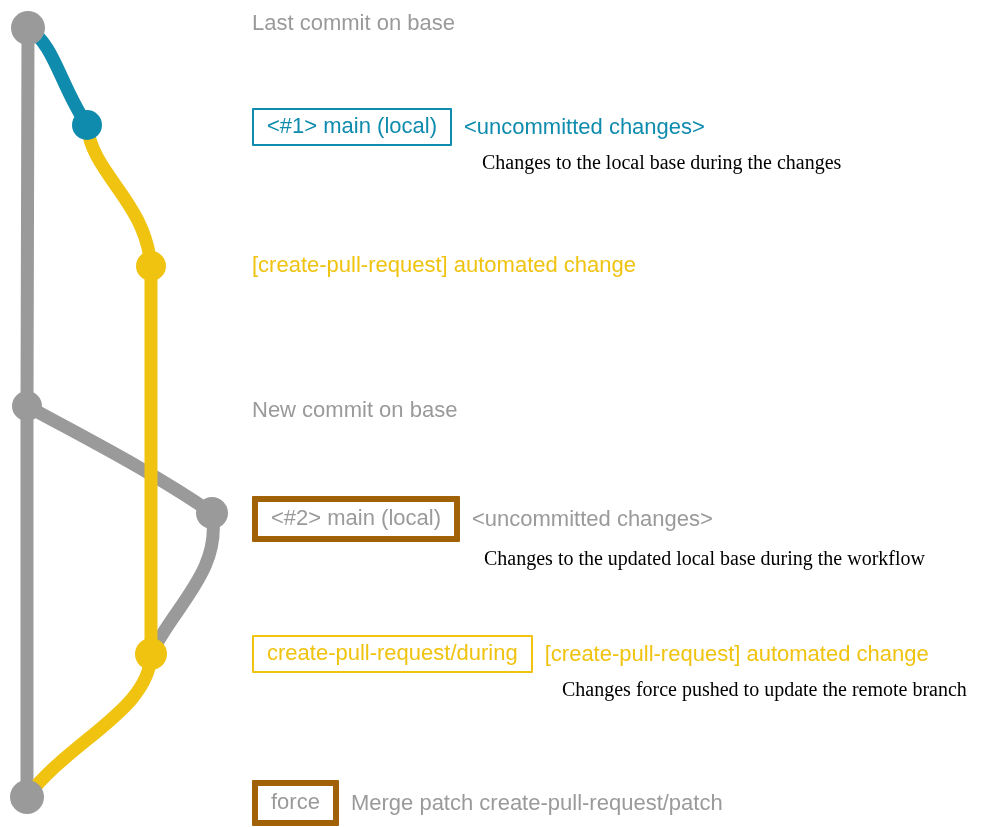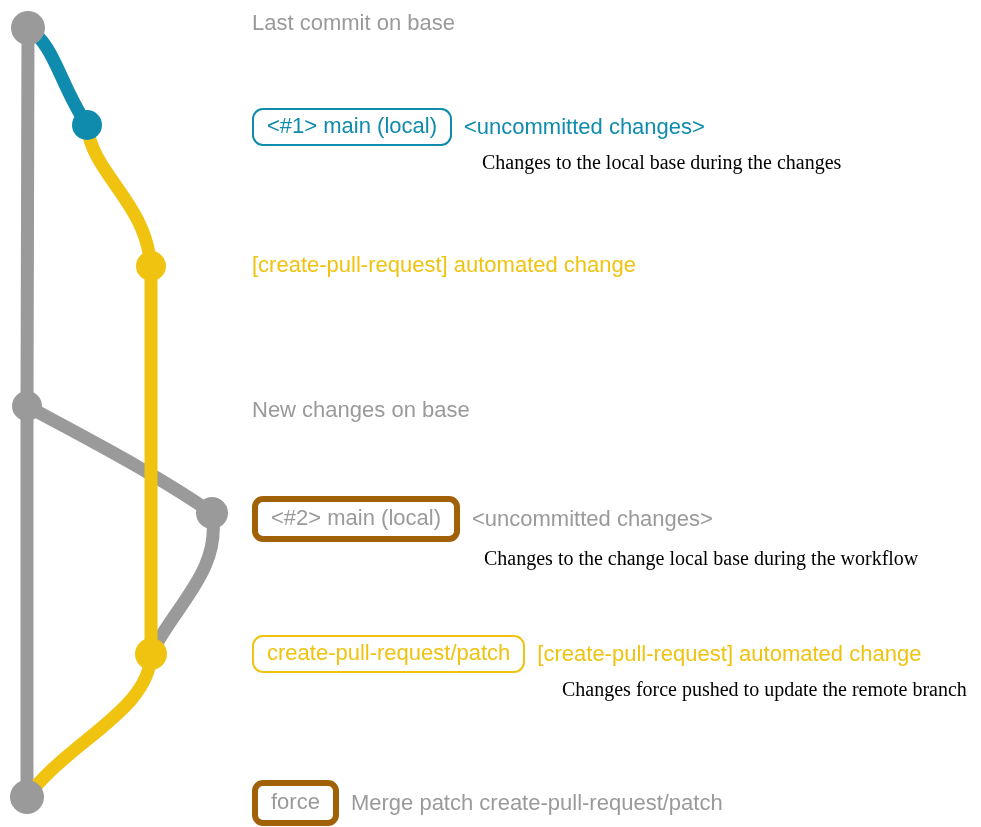--- a/index.html
+++ b/index.html
@@ -42,21 +42,21 @@
   .heading.gray  { color: #9a9a9a; }
   .heading.yellow{ color: #efc310; }
 
   .pill-row {
     display: flex;
     align-items: center;
     white-space: nowrap;
   }
   .pill {
     display: inline-block;
-    border-radius: 11px;
+    border-radius: 1px;
     padding: 3px 13px 5px 13px;
     font-family: "Liberation Sans", sans-serif;
     font-size: 22px;
     line-height: 26px;
     background: #ffffff;
     white-space: nowrap;
   }
   .pill.blue   { border: 2px solid #0e8bad; color: #0e8bad; }
   .pill.gray   { border: 6px solid #a16207; color: #9a9a9a; }
   .pill.yellow { border: 2px solid #efc310; color: #efc310; }
@@ -120,34 +120,34 @@
       <span class="pill-msg blue">&lt;uncommitted changes&gt;</span>
     </div>
     <div class="note" id="note-1" style="margin-left: 230px; margin-top: 4px;">Changes to the local base during the changes</div>
   </div>
 
   <div class="row" id="row-2" style="top: 252px;">
     <div class="heading yellow">[create-pull-request] automated change</div>
   </div>
 
   <div class="row" id="row-3" style="top: 397px;">
-    <div class="heading gray">New changes on base</div>
+    <div class="heading gray">New commit on base</div>
   </div>
 
   <div class="row" id="row-4" style="top: 496px;">
     <div class="pill-row">
       <span class="pill gray">&lt;#2&gt; main (local)</span>
       <span class="pill-msg gray">&lt;uncommitted changes&gt;</span>
     </div>
-    <div class="note" id="note-4" style="margin-left: 232px; margin-top: 4px;">Changes to the change local base during the workflow</div>
+    <div class="note" id="note-4" style="margin-left: 232px; margin-top: 4px;">Changes to the updated local base during the workflow</div>
   </div>
 
   <div class="row" id="row-5" style="top: 635px;">
     <div class="pill-row">
-      <span class="pill yellow">create-pull-request/patch</span>
+      <span class="pill yellow">create-pull-request/during</span>
       <span class="pill-msg yellow">[create-pull-request] automated change</span>
     </div>
     <div class="note" id="note-5" style="margin-left: 310px; margin-top: 4px;">Changes force pushed to update the remote branch</div>
   </div>
 
   <div class="row" id="row-6" style="top: 780px;">
     <div class="pill-row">
       <span class="pill gray">force</span>
       <span class="pill-msg gray">Merge patch create-pull-request/patch</span>
     </div>

